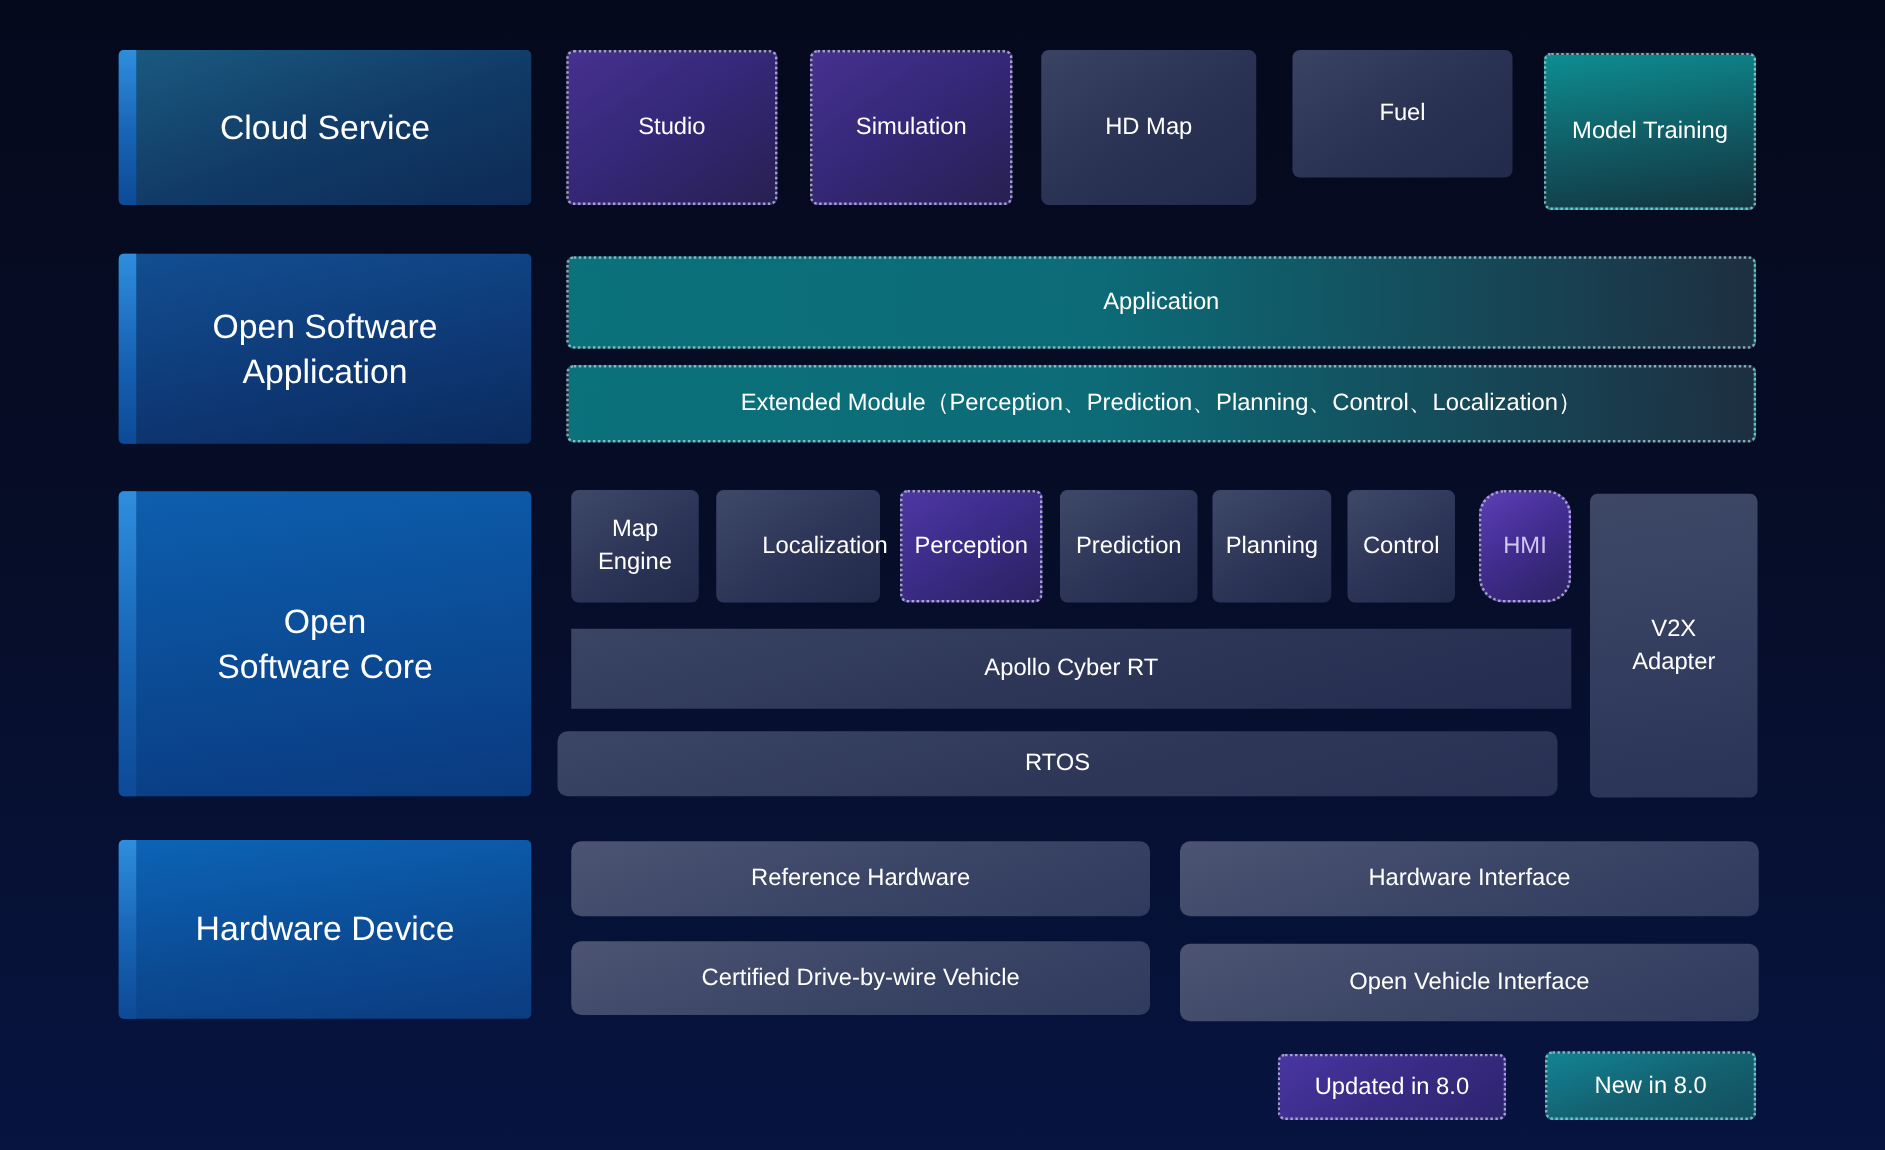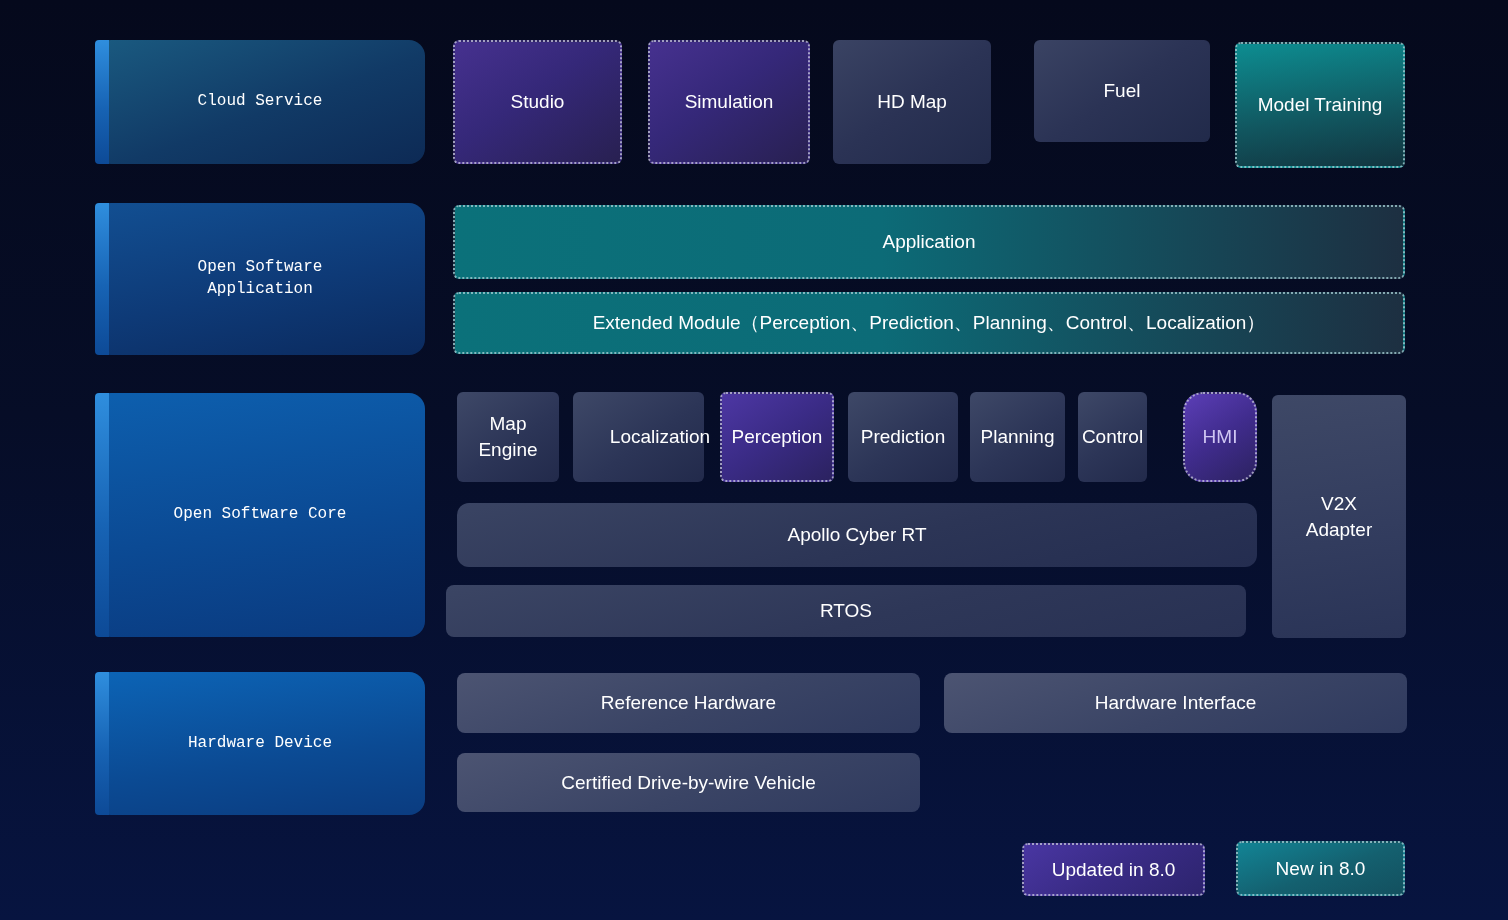--- a/index.html
+++ b/index.html
@@ -7,35 +7,35 @@
     position:relative;width:1508px;height:920px;overflow:hidden;
     background:linear-gradient(180deg,#05091c 0%,#060d27 45%,#071440 100%);
     font-family:"Liberation Sans", sans-serif;color:#ffffff;
   }
   .box{
     position:absolute;display:flex;align-items:center;justify-content:center;
     text-align:center;border-radius:6px;box-sizing:border-box;font-size:19px;line-height:1.35;
   }
   .lbl{display:block;}
   
-  .label-box{border-radius:16px;font-size:16px;font-family:Liberation Mono, monospace;}
+  .label-box{border-radius:4px;font-size:27px;}
   .accent{
     position:absolute;left:0;top:0;bottom:0;width:14px;
     background:linear-gradient(180deg,#2f8ede 0%,#1763b4 55%,#0d4a97 100%);
     border-radius:4px 0 0 4px;
   }
   .lb-cloud{background:linear-gradient(160deg,#1a5a80 0%,#113a66 55%,#0d2a55 100%);}
   .lb-osa{background:linear-gradient(168deg,#124f92 0%,#0e3a77 55%,#0b2a5e 100%);}
   .lb-osc{background:linear-gradient(172deg,#0d5fae 0%,#0b4a94 55%,#0a3a7f 100%);}
   .lb-hw{background:linear-gradient(172deg,#0c64b6 0%,#0b4a93 60%,#0b3c80 100%);}
   
   .slate1{background:linear-gradient(145deg,#3a4363 0%,#2b3355 50%,#212a4a 100%);}
   .slate3{background:linear-gradient(145deg,#3e4867 0%,#2c3557 55%,#222a4b 100%);}
   .v2x{background:linear-gradient(172deg,#3e4866 0%,#333d5f 55%,#2a3457 100%);}
-  .bar1{background:linear-gradient(165deg,#3a4463 0%,#2c3556 55%,#242d50 100%);border-radius:12px;}
+  .bar1{background:linear-gradient(165deg,#3a4463 0%,#2c3556 55%,#242d50 100%);border-radius:0;}
   .bar2{background:linear-gradient(165deg,#3b4564 0%,#2e3758 55%,#283153 100%);border-radius:8px;}
   .hwslate{background:linear-gradient(160deg,#4c5472 0%,#3a4465 55%,#2f3a5e 100%);border-radius:8px;}
   
   .dotted-p{border:2px dotted rgba(200,200,220,0.75);}
   .purple{background:linear-gradient(145deg,#46318f 0%,#352879 45%,#282051 100%);}
   .purple-br{background:linear-gradient(145deg,#4d37a4 0%,#3a2b85 50%,#2b2260 100%);}
   .hmi{background:linear-gradient(145deg,#5b3eb6 0%,#402c8d 50%,#2c2261 100%);color:#cfc6f2;}
   .legend-upd{background:linear-gradient(145deg,#4936a2 0%,#392b85 50%,#2d246e 100%);}
   
   .dotted-t{border:2px dotted rgba(170,210,215,0.75);}
@@ -51,21 +51,21 @@
   <div class="box label-box lb-cloud" style="left:95px;top:40px;width:330px;height:124px;">
     <span class="accent"></span>
     <span class="lbl">Cloud Service</span>
   </div>
   <div class="box purple dotted-p" style="left:453px;top:40px;width:169px;height:124px;">
     <span class="lbl">Studio</span>
   </div>
   <div class="box purple dotted-p" style="left:648px;top:40px;width:162px;height:124px;">
     <span class="lbl">Simulation</span>
   </div>
-  <div class="box slate1" style="left:833px;top:40px;width:158px;height:124px;">
+  <div class="box slate1" style="left:833px;top:40px;width:172px;height:124px;">
     <span class="lbl">HD Map</span>
   </div>
   <div class="box slate1" style="left:1034px;top:40px;width:176px;height:102px;">
     <span class="lbl">Fuel</span>
   </div>
   <div class="box teal-v dotted-t" style="left:1235px;top:42px;width:170px;height:126px;">
     <span class="lbl">Model Training</span>
   </div>
 
   <div class="box label-box lb-osa" style="left:95px;top:203px;width:330px;height:152px;">
@@ -91,21 +91,21 @@
   </div>
   <div class="box purple-br dotted-p" style="left:720px;top:392px;width:114px;height:90px;">
     <span class="lbl">Perception</span>
   </div>
   <div class="box slate3" style="left:848px;top:392px;width:110px;height:90px;">
     <span class="lbl">Prediction</span>
   </div>
   <div class="box slate3" style="left:970px;top:392px;width:95px;height:90px;">
     <span class="lbl">Planning</span>
   </div>
-  <div class="box slate3" style="left:1078px;top:392px;width:69px;height:90px;">
+  <div class="box slate3" style="left:1078px;top:392px;width:86px;height:90px;">
     <span class="lbl">Control</span>
   </div>
   <div class="box hmi dotted-p" style="left:1183px;top:392px;width:74px;height:90px;border-radius:20px;">
     <span class="lbl">HMI</span>
   </div>
   <div class="box v2x" style="left:1272px;top:395px;width:134px;height:243px;">
     <span class="lbl" style="max-width:80px;">V2X Adapter</span>
   </div>
   <div class="box bar1" style="left:457px;top:503px;width:800px;height:64px;">
     <span class="lbl">Apollo Cyber RT</span>
@@ -120,20 +120,23 @@
   </div>
   <div class="box hwslate" style="left:457px;top:673px;width:463px;height:60px;">
     <span class="lbl">Reference Hardware</span>
   </div>
   <div class="box hwslate" style="left:944px;top:673px;width:463px;height:60px;">
     <span class="lbl">Hardware Interface</span>
   </div>
   <div class="box hwslate" style="left:457px;top:753px;width:463px;height:59px;">
     <span class="lbl">Certified Drive-by-wire Vehicle</span>
   </div>
+  <div class="box hwslate" style="left:944px;top:755px;width:463px;height:62px;">
+    <span class="lbl">Open Vehicle Interface</span>
+  </div>
 
   <div class="box legend-upd dotted-p" style="left:1022px;top:843px;width:183px;height:53px;">
     <span class="lbl">Updated in 8.0</span>
   </div>
   <div class="box legend-new dotted-t" style="left:1236px;top:841px;width:169px;height:55px;">
     <span class="lbl">New in 8.0</span>
   </div>
 
 </div>
 

